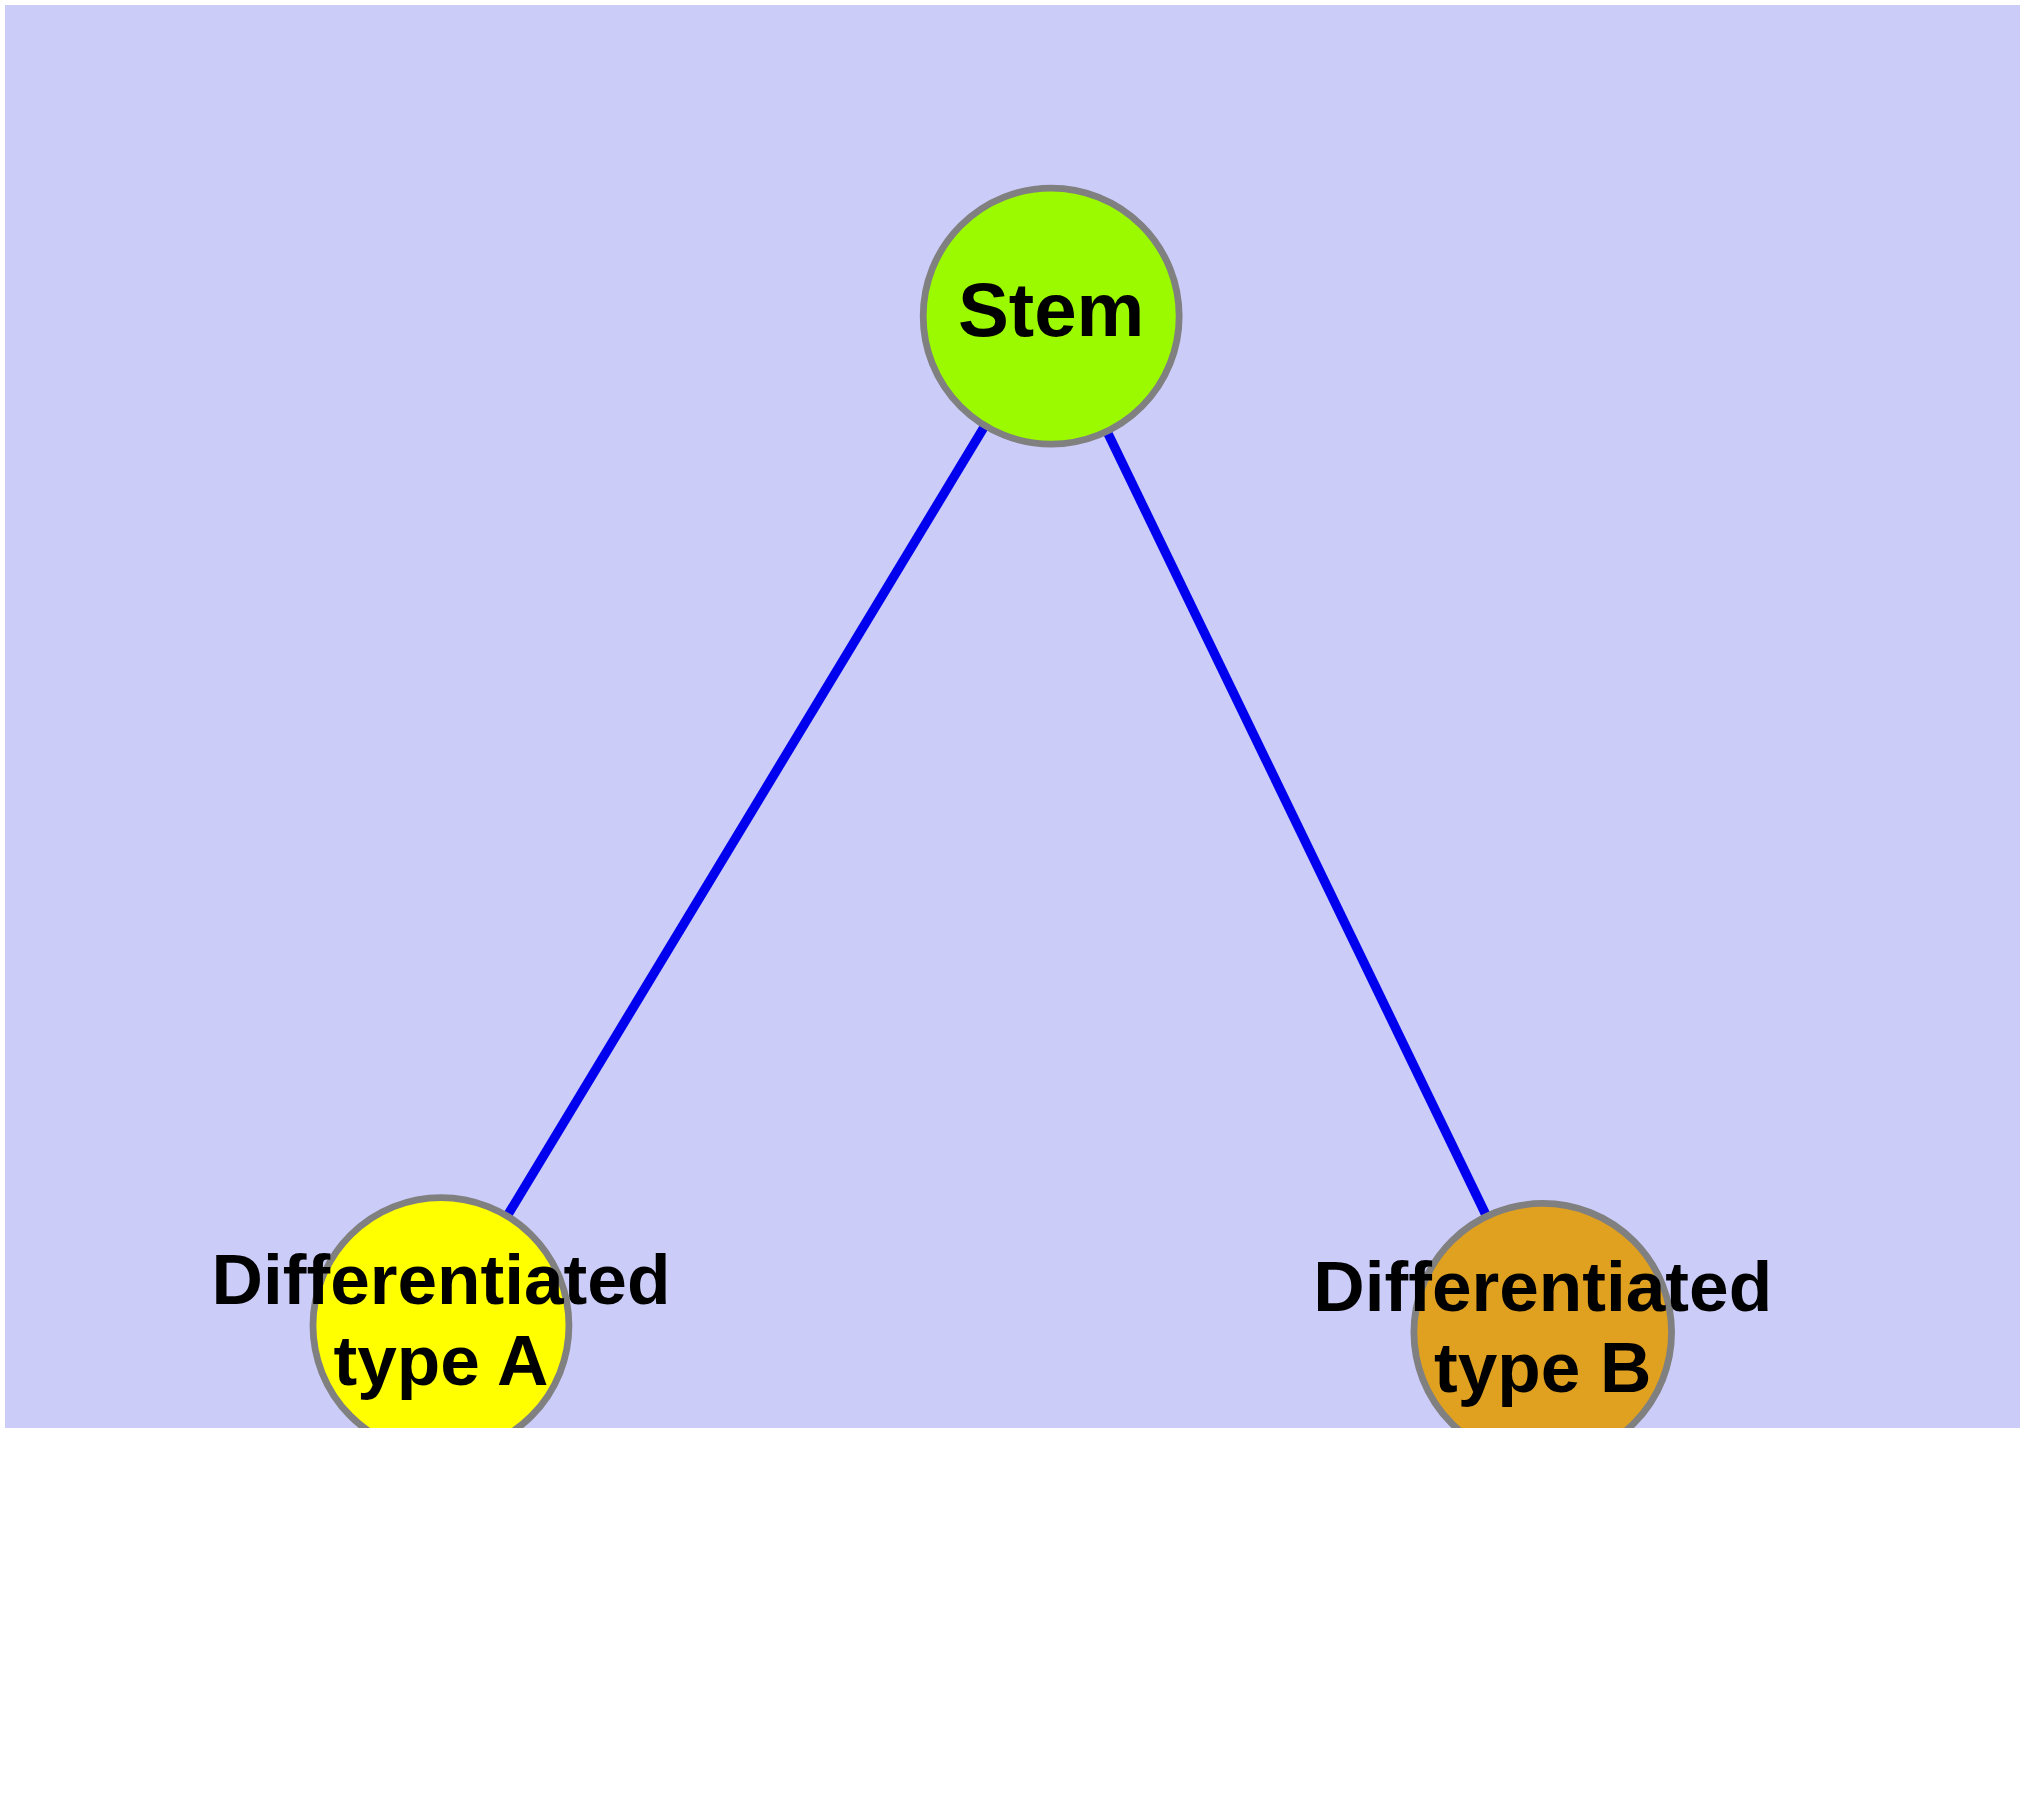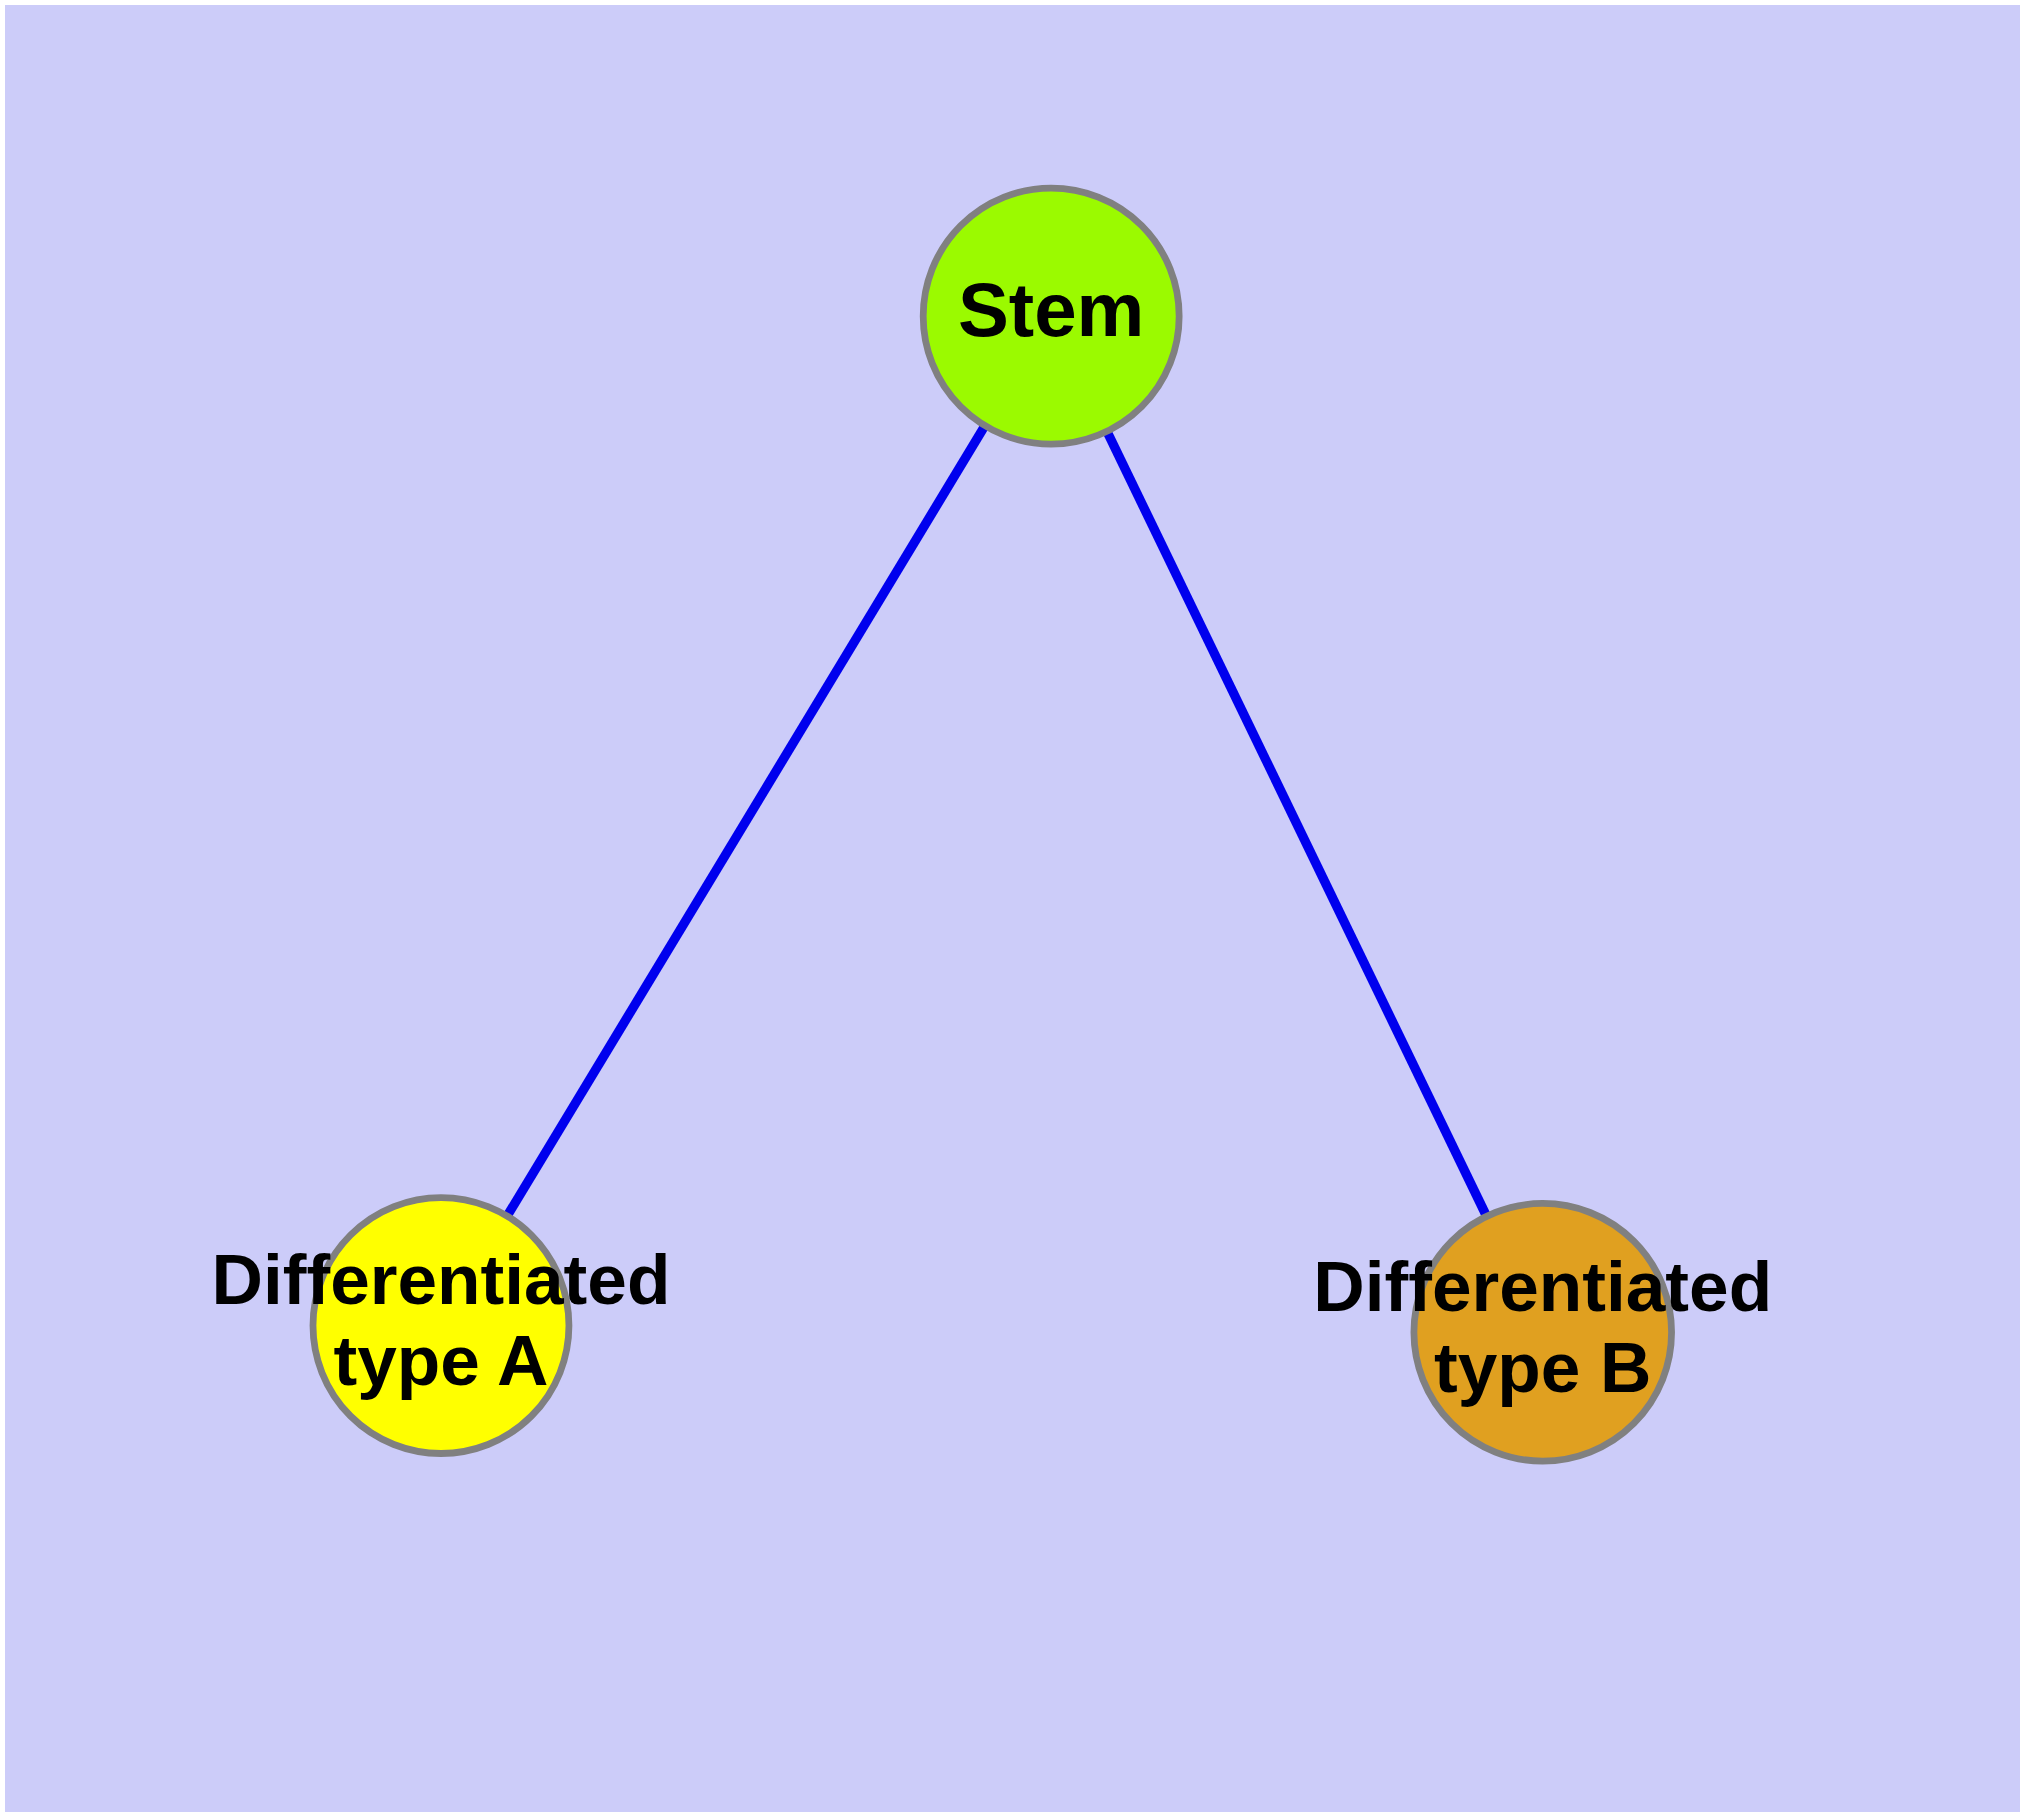--- a/index.html
+++ b/index.html
@@ -36,21 +36,21 @@
     fill: #000000;
     text-anchor: middle;
     dominant-baseline: middle;
     font-family: "Liberation Sans", "DejaVu Sans", sans-serif;
     paint-order: normal;
   }
 </style>
 </head>
 <body>
 
-<div id="canvas" style="width: 2021px; height: 1812px; background: rgb(255, 255, 255);">
+<div id="canvas" style="width: 2021px; height: 1428px; background: rgb(255, 255, 255);">
 
   <div id="plot-background" style="background: rgb(204, 204, 249); width: 2015px; height: 1807px;"></div>
 
   <svg id="graph-svg" viewBox="0 0 2384 2138" xmlns="http://www.w3.org/2000/svg">
 
     <g>
       <line id="edge-stem-diff-a" x1="1162.9154581767045" y1="500.5106795993678" x2="597.0845418232954" y2="1436.4893204006323" stroke="#0000ee" stroke-width="11" stroke-linecap="butt"></line>
       <line id="edge-stem-diff-b" x1="1304.8839575998365" y1="507.13080200380006" x2="1754.68057959748" y2="1436.9689912713422" stroke="#0000ee" stroke-width="11" stroke-linecap="butt"></line>
     </g>
 

